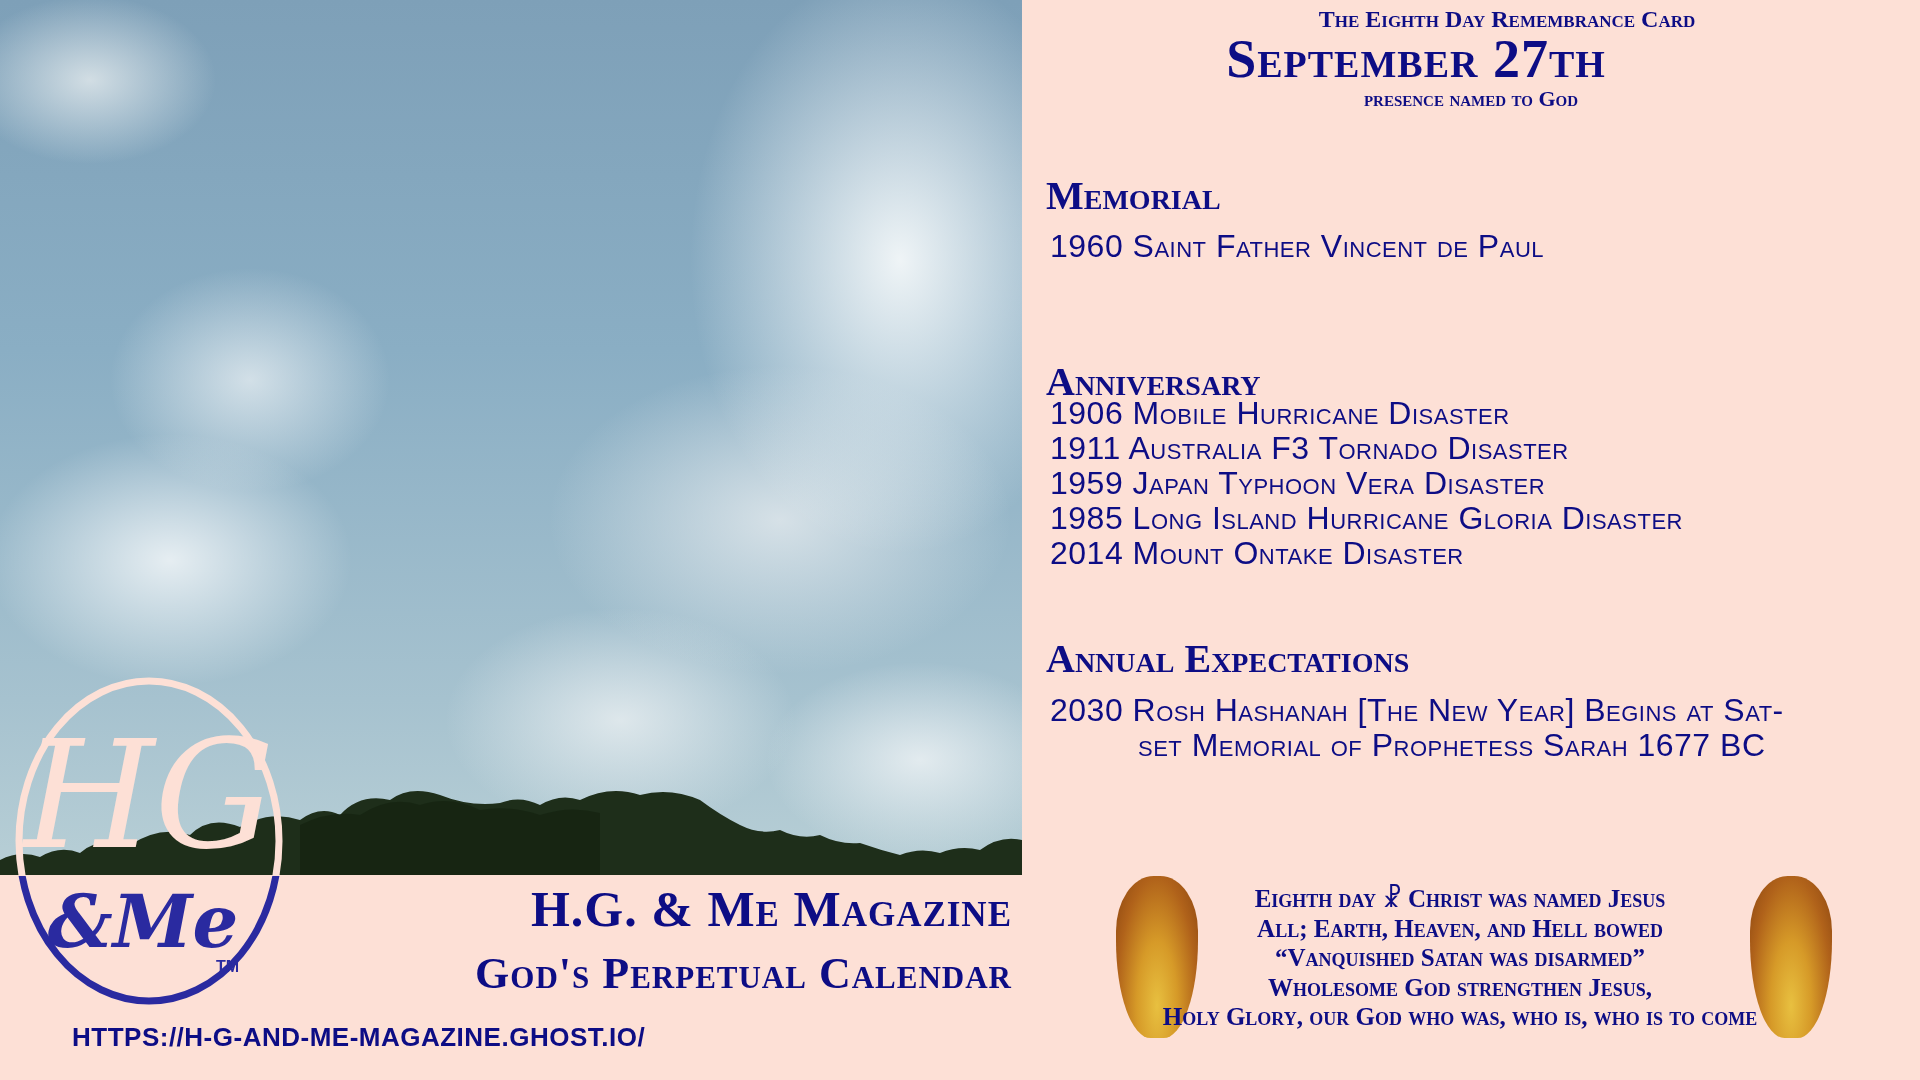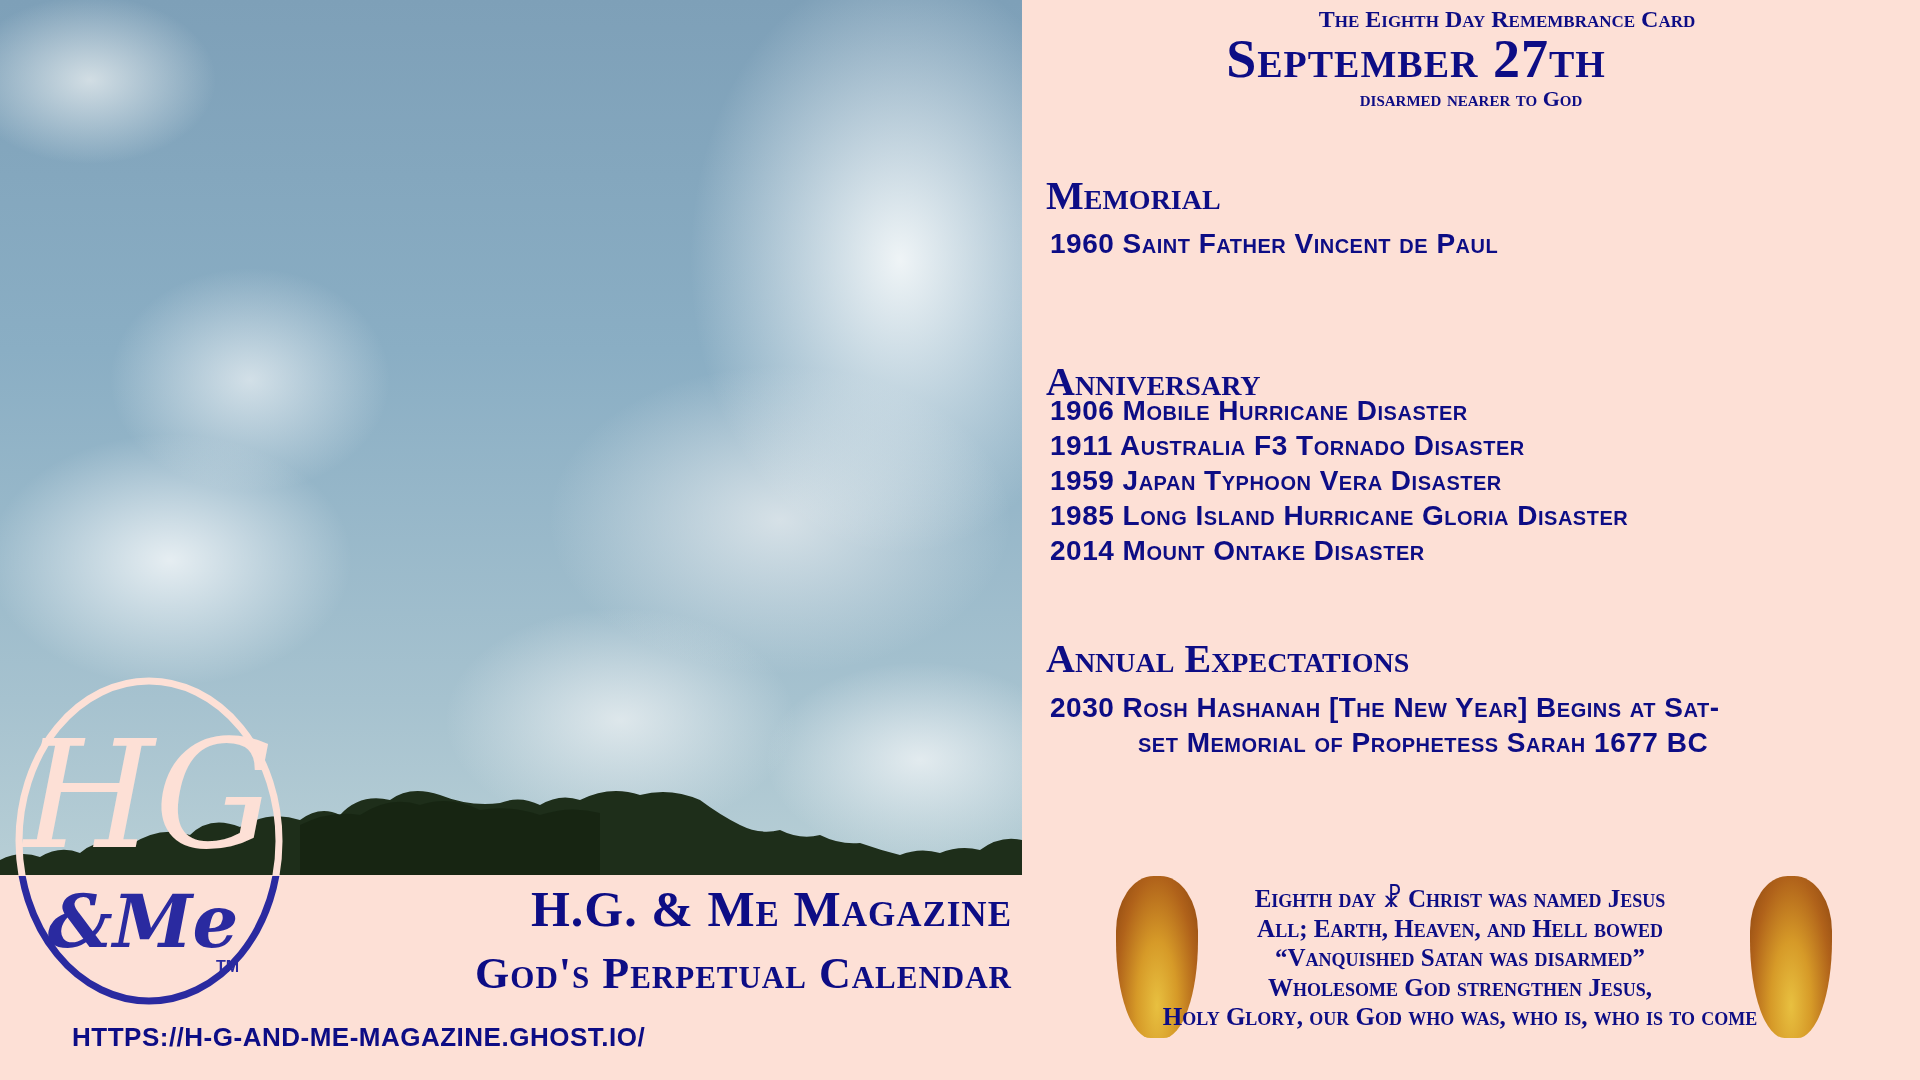--- a/index.html
+++ b/index.html
@@ -33,21 +33,21 @@
   
   .mag-title { position:absolute; right:908px; top:880px; font-size:50px; white-space:nowrap; letter-spacing:1px; }
   .mag-sub { position:absolute; right:908px; top:948px; font-size:44px; white-space:nowrap; letter-spacing:1px; }
   .mag-url { position:absolute; left:72px; top:1022px; font-size:26px; white-space:nowrap; font-family:"Liberation Sans", sans-serif; font-weight:bold; letter-spacing:0.5px; }
   
   .card-title { position:absolute; left:1022px; width:970px; top:6px; text-align:center; font-size:24px; }
   .date { position:absolute; left:1022px; width:788px; top:28px; text-align:center; font-size:54px; letter-spacing:1px; }
   .tagline { position:absolute; left:1022px; width:898px; top:86px; text-align:center; font-size:22px; }
   
   .sec-h { position:absolute; left:1046px; font-size:40px; text-decoration-thickness:2px; text-underline-offset:5px; white-space:nowrap; }
-  .item { position:absolute; left:1050px; font-size:28px; white-space:nowrap; font-family:"Liberation Sans", sans-serif; font-weight:bold; font-variant:small-caps; letter-spacing:0.5px;text-align:right; }
+  .item { position:absolute; left:1050px; font-size:32px; white-space:nowrap; font-family:"Liberation Sans", sans-serif; font-weight:normal; font-variant:small-caps; letter-spacing:0.5px;text-align:right; }
   
   .prayer { position:absolute; left:1100px; width:720px; top:884px; text-align:center; font-size:25px; line-height:29.5px; }
   .prayer .ln { display:block; white-space:nowrap; }
   .shroud { position:absolute; width:82px; height:162px; top:876px; border-radius:46% 46% 42% 42% / 34% 34% 60% 60%;
     background: radial-gradient(ellipse at 50% 80%, #e8c040 0%, #d69a28 35%, #b0621a 70%, #8a4510 100%); }
   .chirho { font-family:"DejaVu Sans", sans-serif; font-weight:normal; }
 </style>
 </head>
 <body>
 
@@ -77,21 +77,21 @@
   </g>
   <text x="208" y="300" font-family="Liberation Sans, sans-serif" font-weight="bold" font-size="16" fill="#2a2aa0">TM</text>
 </svg>
 
 <div class="mag-title sc">H.G. &amp; Me Magazine</div>
 <div class="mag-sub sc">God's Perpetual Calendar</div>
 <div class="mag-url">HTTPS://H-G-AND-ME-MAGAZINE.GHOST.IO/</div>
 
 <div class="card-title sc">The Eighth Day Remembrance Card</div>
 <div class="date sc">September 27th</div>
-<div class="tagline sc">disarmed nearer to God</div>
+<div class="tagline sc">presence named to God</div>
 
 <div class="sec-h sc" style="top:172px">Memorial</div>
 <div class="item" style="top:228px">1960 Saint Father Vincent de Paul</div>
 
 <div class="sec-h sc" style="top:358px">Anniversary</div>
 <div class="item" style="top:395px">1906 Mobile Hurricane Disaster</div>
 <div class="item" style="top:430px">1911 Australia F3 Tornado Disaster</div>
 <div class="item" style="top:465px">1959 Japan Typhoon Vera Disaster</div>
 <div class="item" style="top:500px">1985 Long Island Hurricane Gloria Disaster</div>
 <div class="item" style="top:535px">2014 Mount Ontake Disaster</div>

